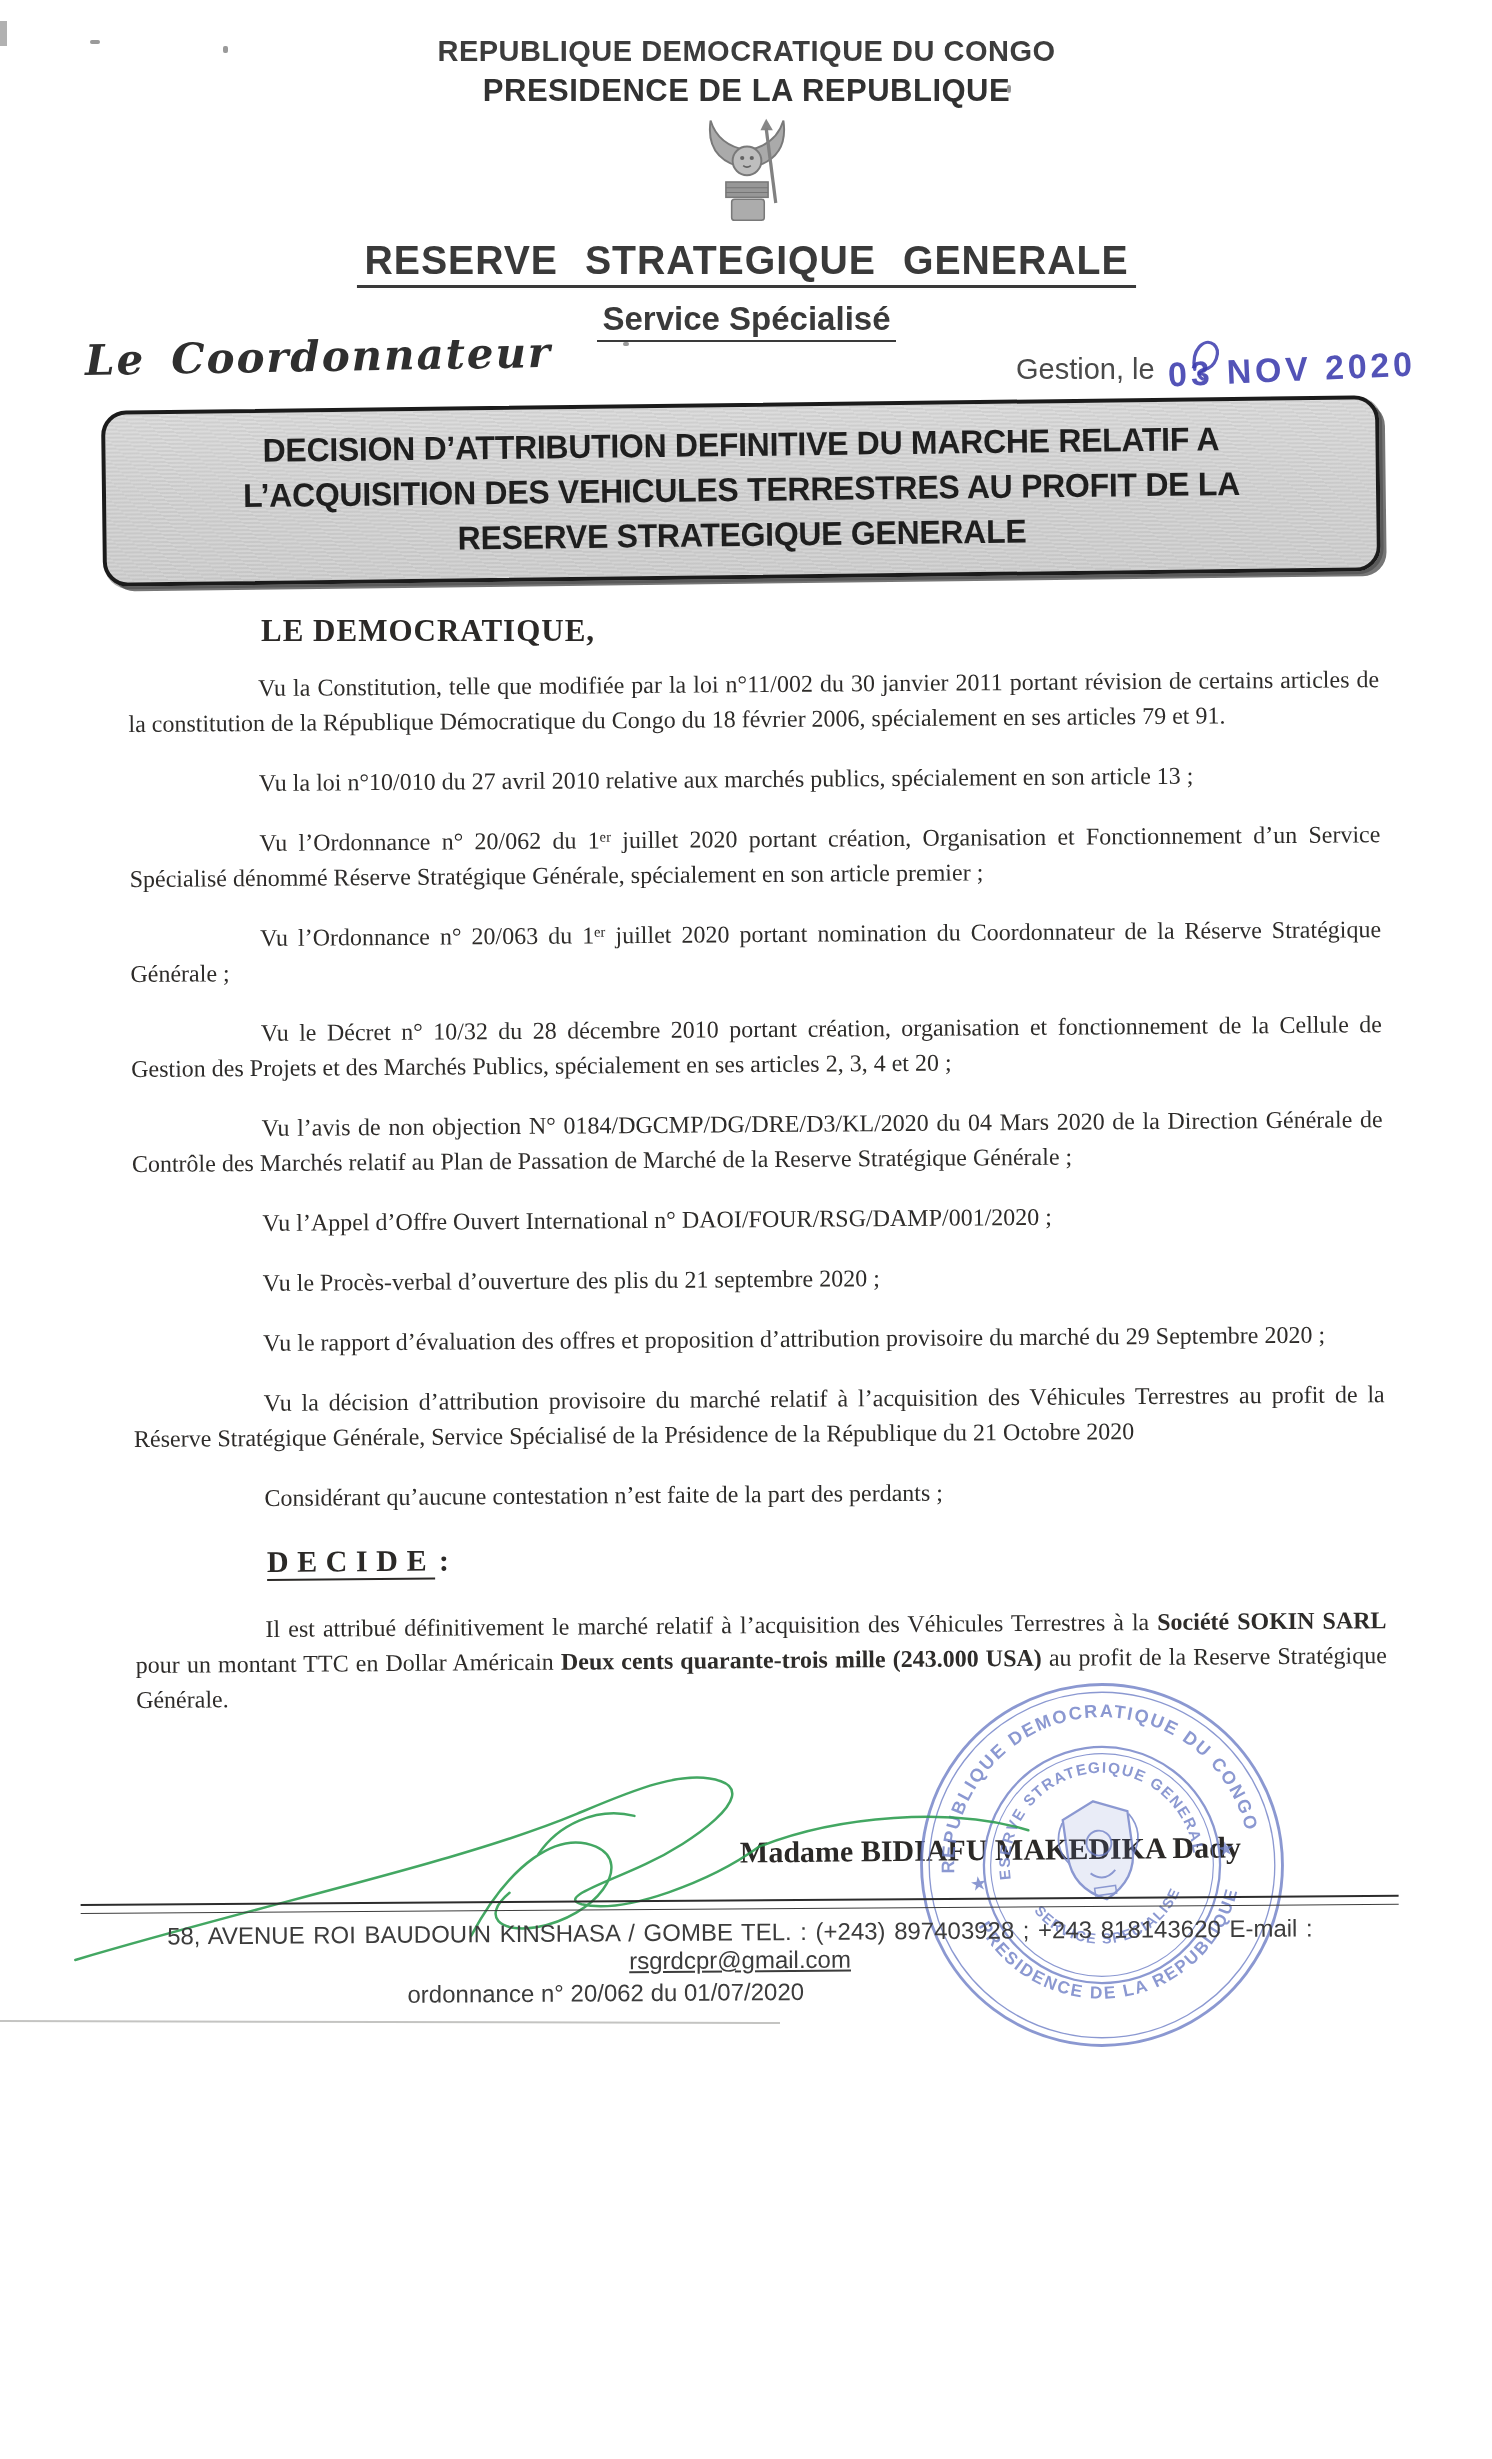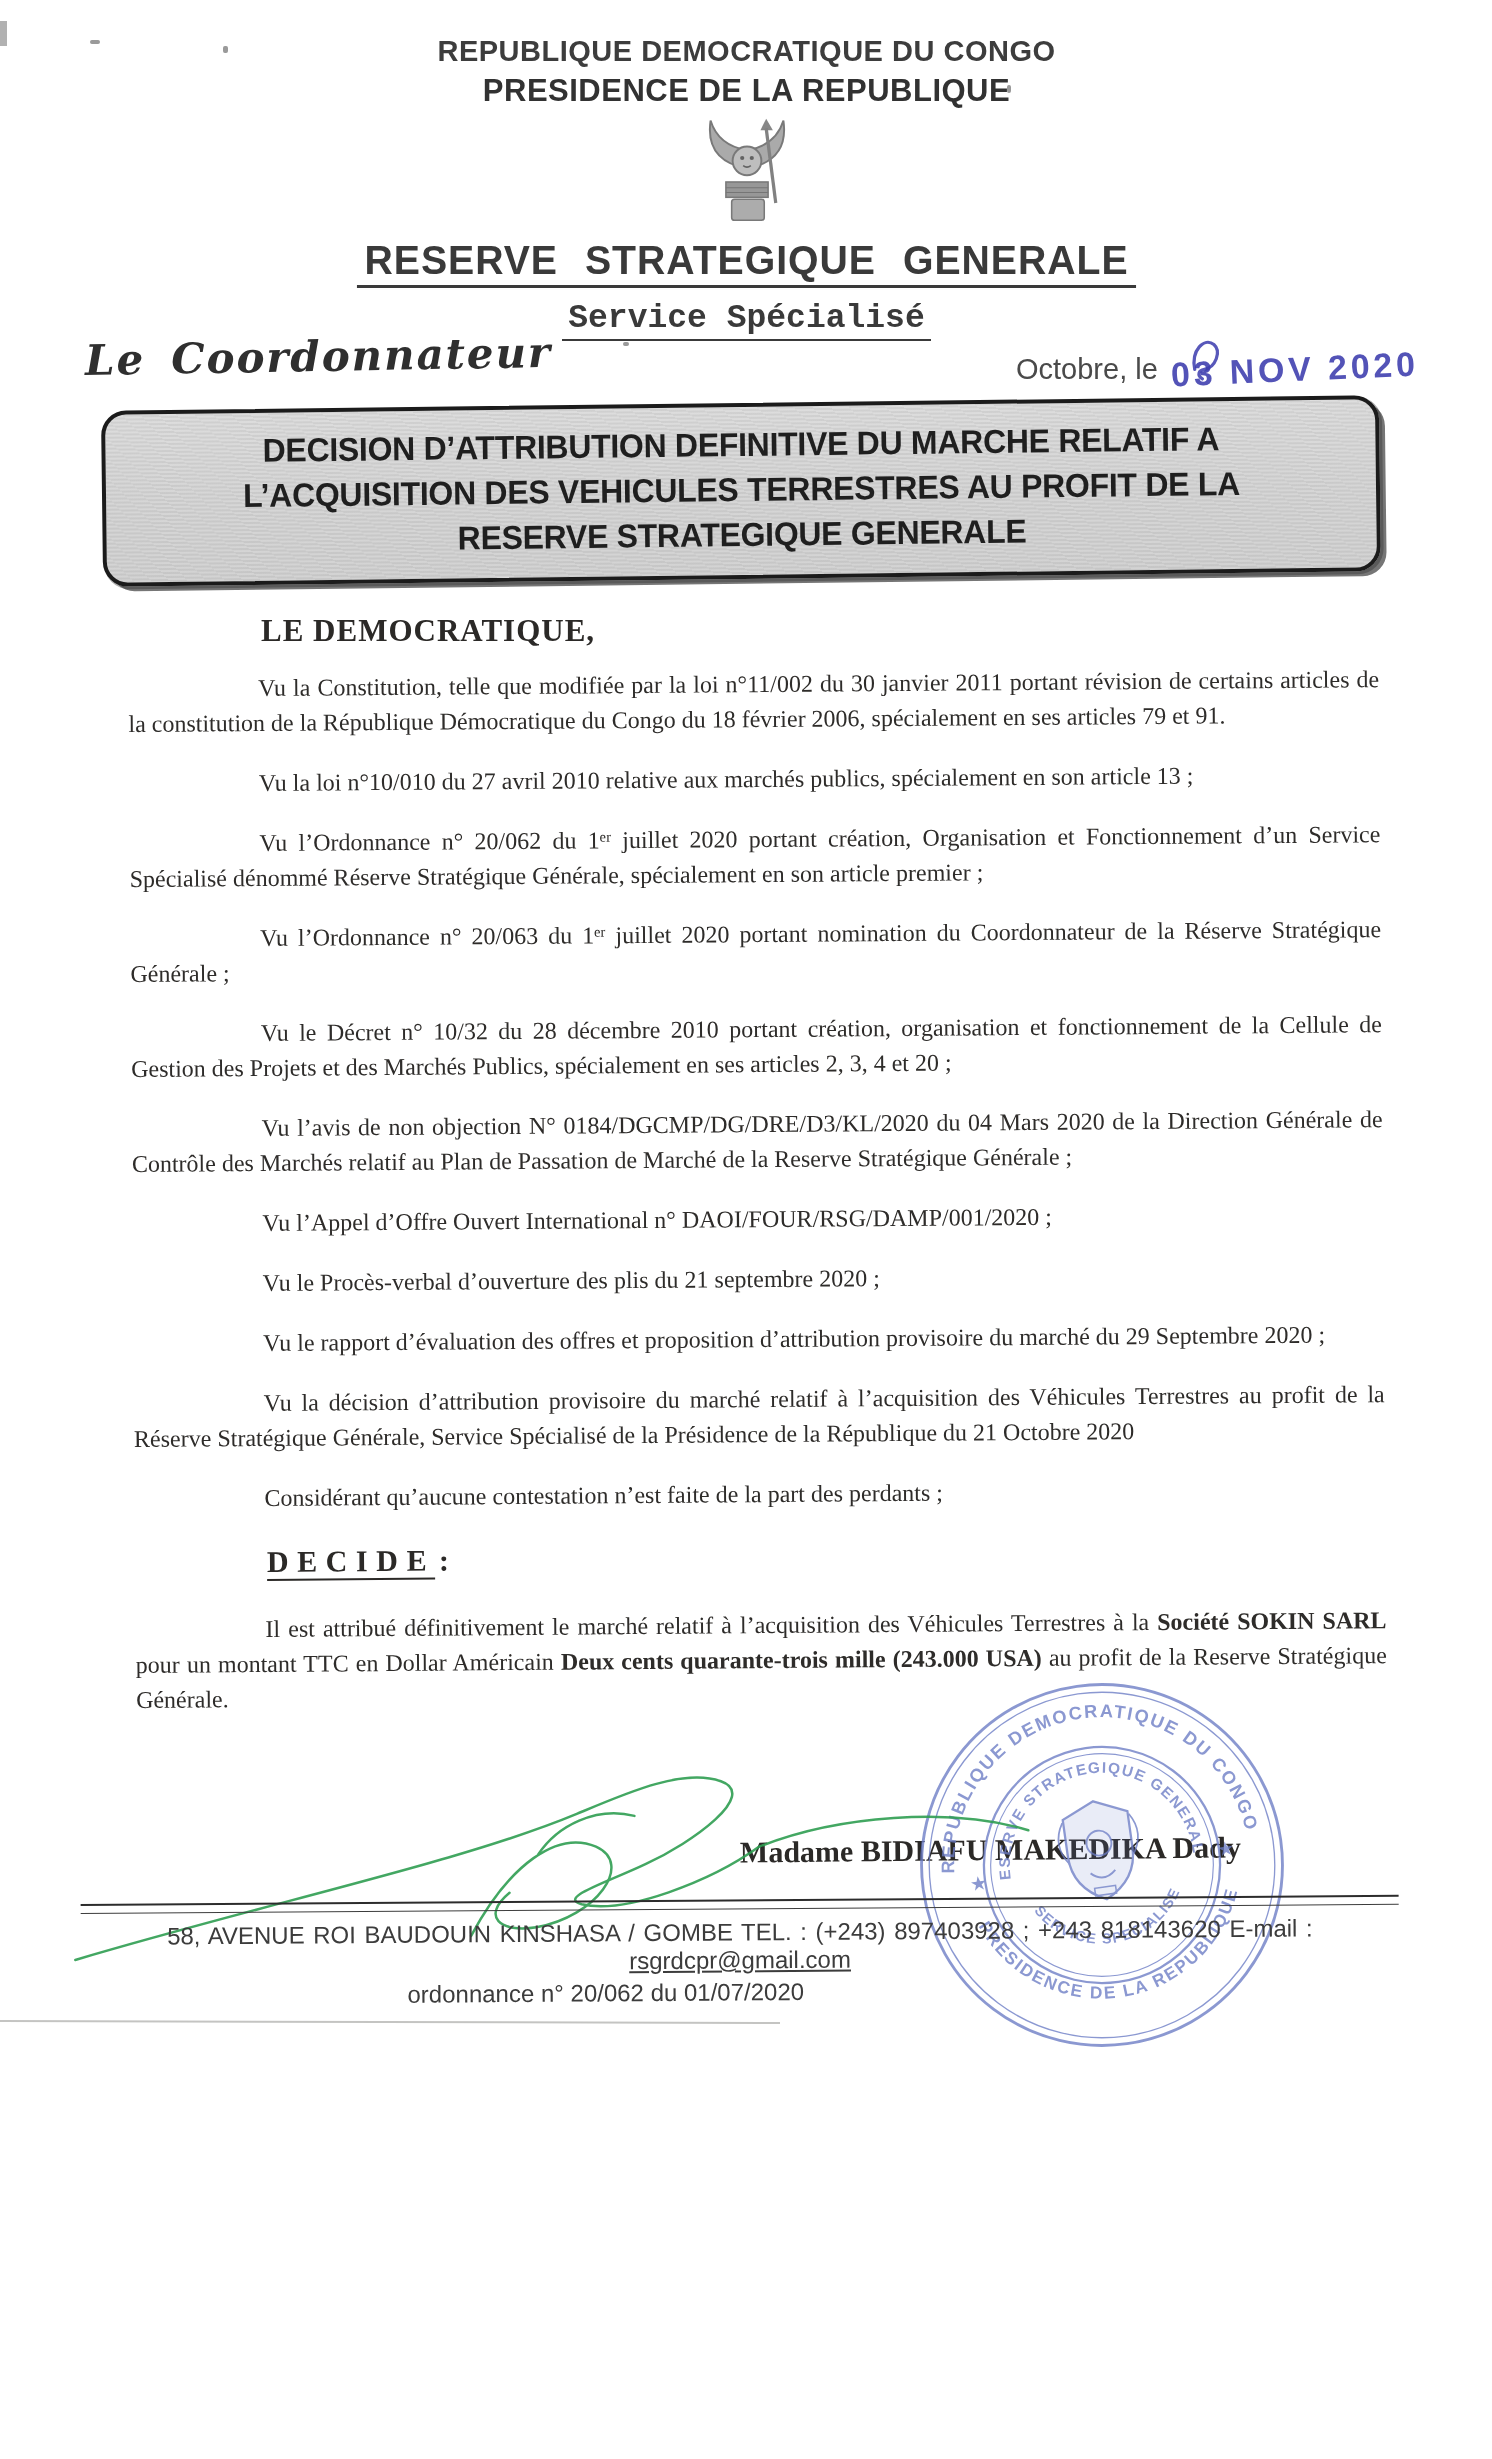--- a/index.html
+++ b/index.html
@@ -27,21 +27,21 @@
   .h-service{
     display:inline-block;
     font-family:"Liberation Sans", sans-serif;font-weight:bold;
     font-size:40px;color:#3a3a3a;word-spacing:15.4px;letter-spacing:1px;
     border-bottom:3.8px solid #3a3a3a;padding:0 7.7px 1.9px 7.7px;
     transform:scaleX(.98);
   }
   .h-stype-wrap{position:absolute;top:300px;left:0;width:1493px;text-align:center;}
   .h-stype{
     display:inline-block;
-    font-family:Liberation Mono, monospace;font-weight:bold;
+    font-family:Liberation Sans, sans-serif;font-weight:bold;
     font-size:33px;color:#3a3a3a;
     border-bottom:2.9px solid #3a3a3a;padding:0 5.8px 1.9px 5.8px;
   }
   .author{
     position:absolute;top:332px;left:85px;
     font-family:"DejaVu Serif", serif;font-style:italic;font-weight:bold;
     font-size:42px;color:#2f2f2f;letter-spacing:1.9px;word-spacing:9.6px;
     transform:rotate(-1deg);
   }
   .place-date{
@@ -157,21 +157,21 @@
   <div class="h-service-wrap">
     <span class="h-service">RESERVE  STRATEGIQUE  GENERALE</span>
   </div>
   <div class="h-stype-wrap">
     <span class="h-stype">Service Spécialisé</span>
   </div>
 
   <div class="author">Le  Coordonnateur</div>
 
   <div class="place-date">
-    <span>Octobre, le</span><span class="date-stamp">03 NOV 2020</span>
+    <span>Gestion, le</span><span class="date-stamp">03 NOV 2020</span>
   </div>
   <svg class="pen-squiggle" width="67" height="58" viewBox="0 0 70 60">
     <path d="M6,44 C2,24 16,10 26,18 C34,25 28,42 16,44 C10,45 8,50 14,54" stroke="#3c3cae" stroke-width="3.4" fill="none" stroke-linecap="round"></path>
   </svg>
 
   <div class="title-box">
     <div class="title-line">DECISION D’ATTRIBUTION DEFINITIVE DU MARCHE RELATIF A</div>
     <div class="title-line">L’ACQUISITION DES VEHICULES TERRESTRES AU PROFIT DE LA</div>
     <div class="title-line">RESERVE STRATEGIQUE GENERALE</div>
   </div>

